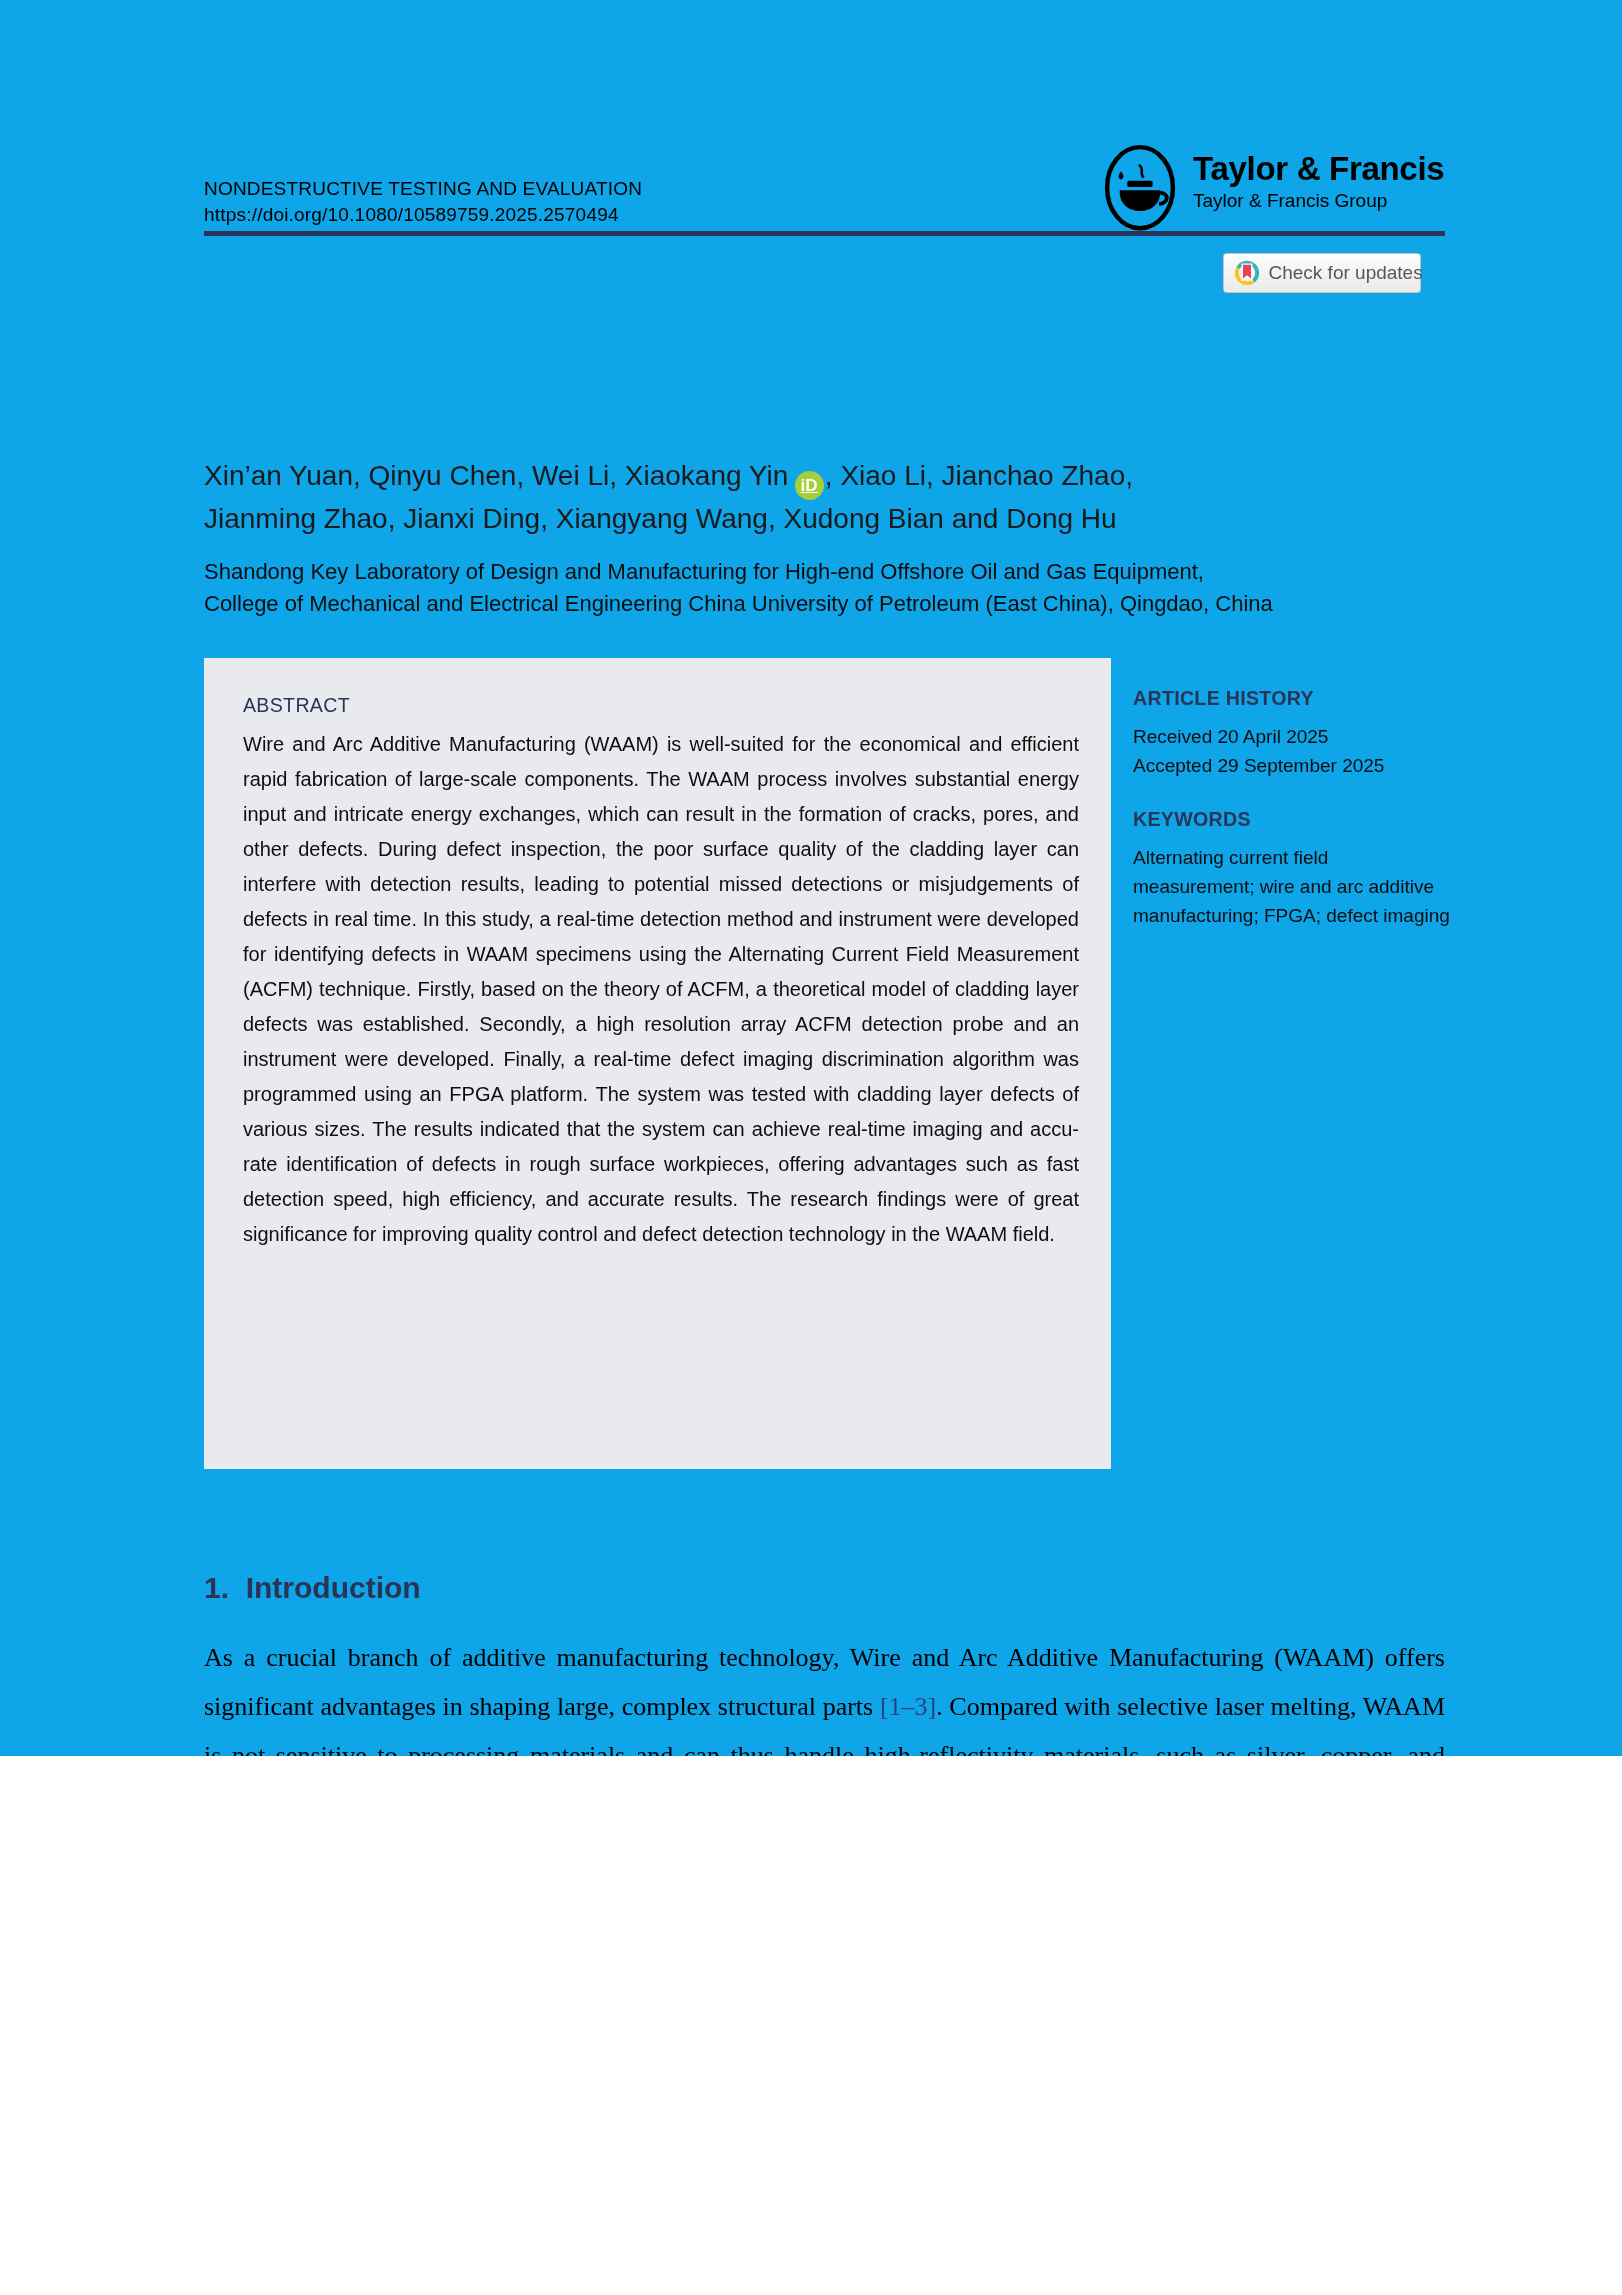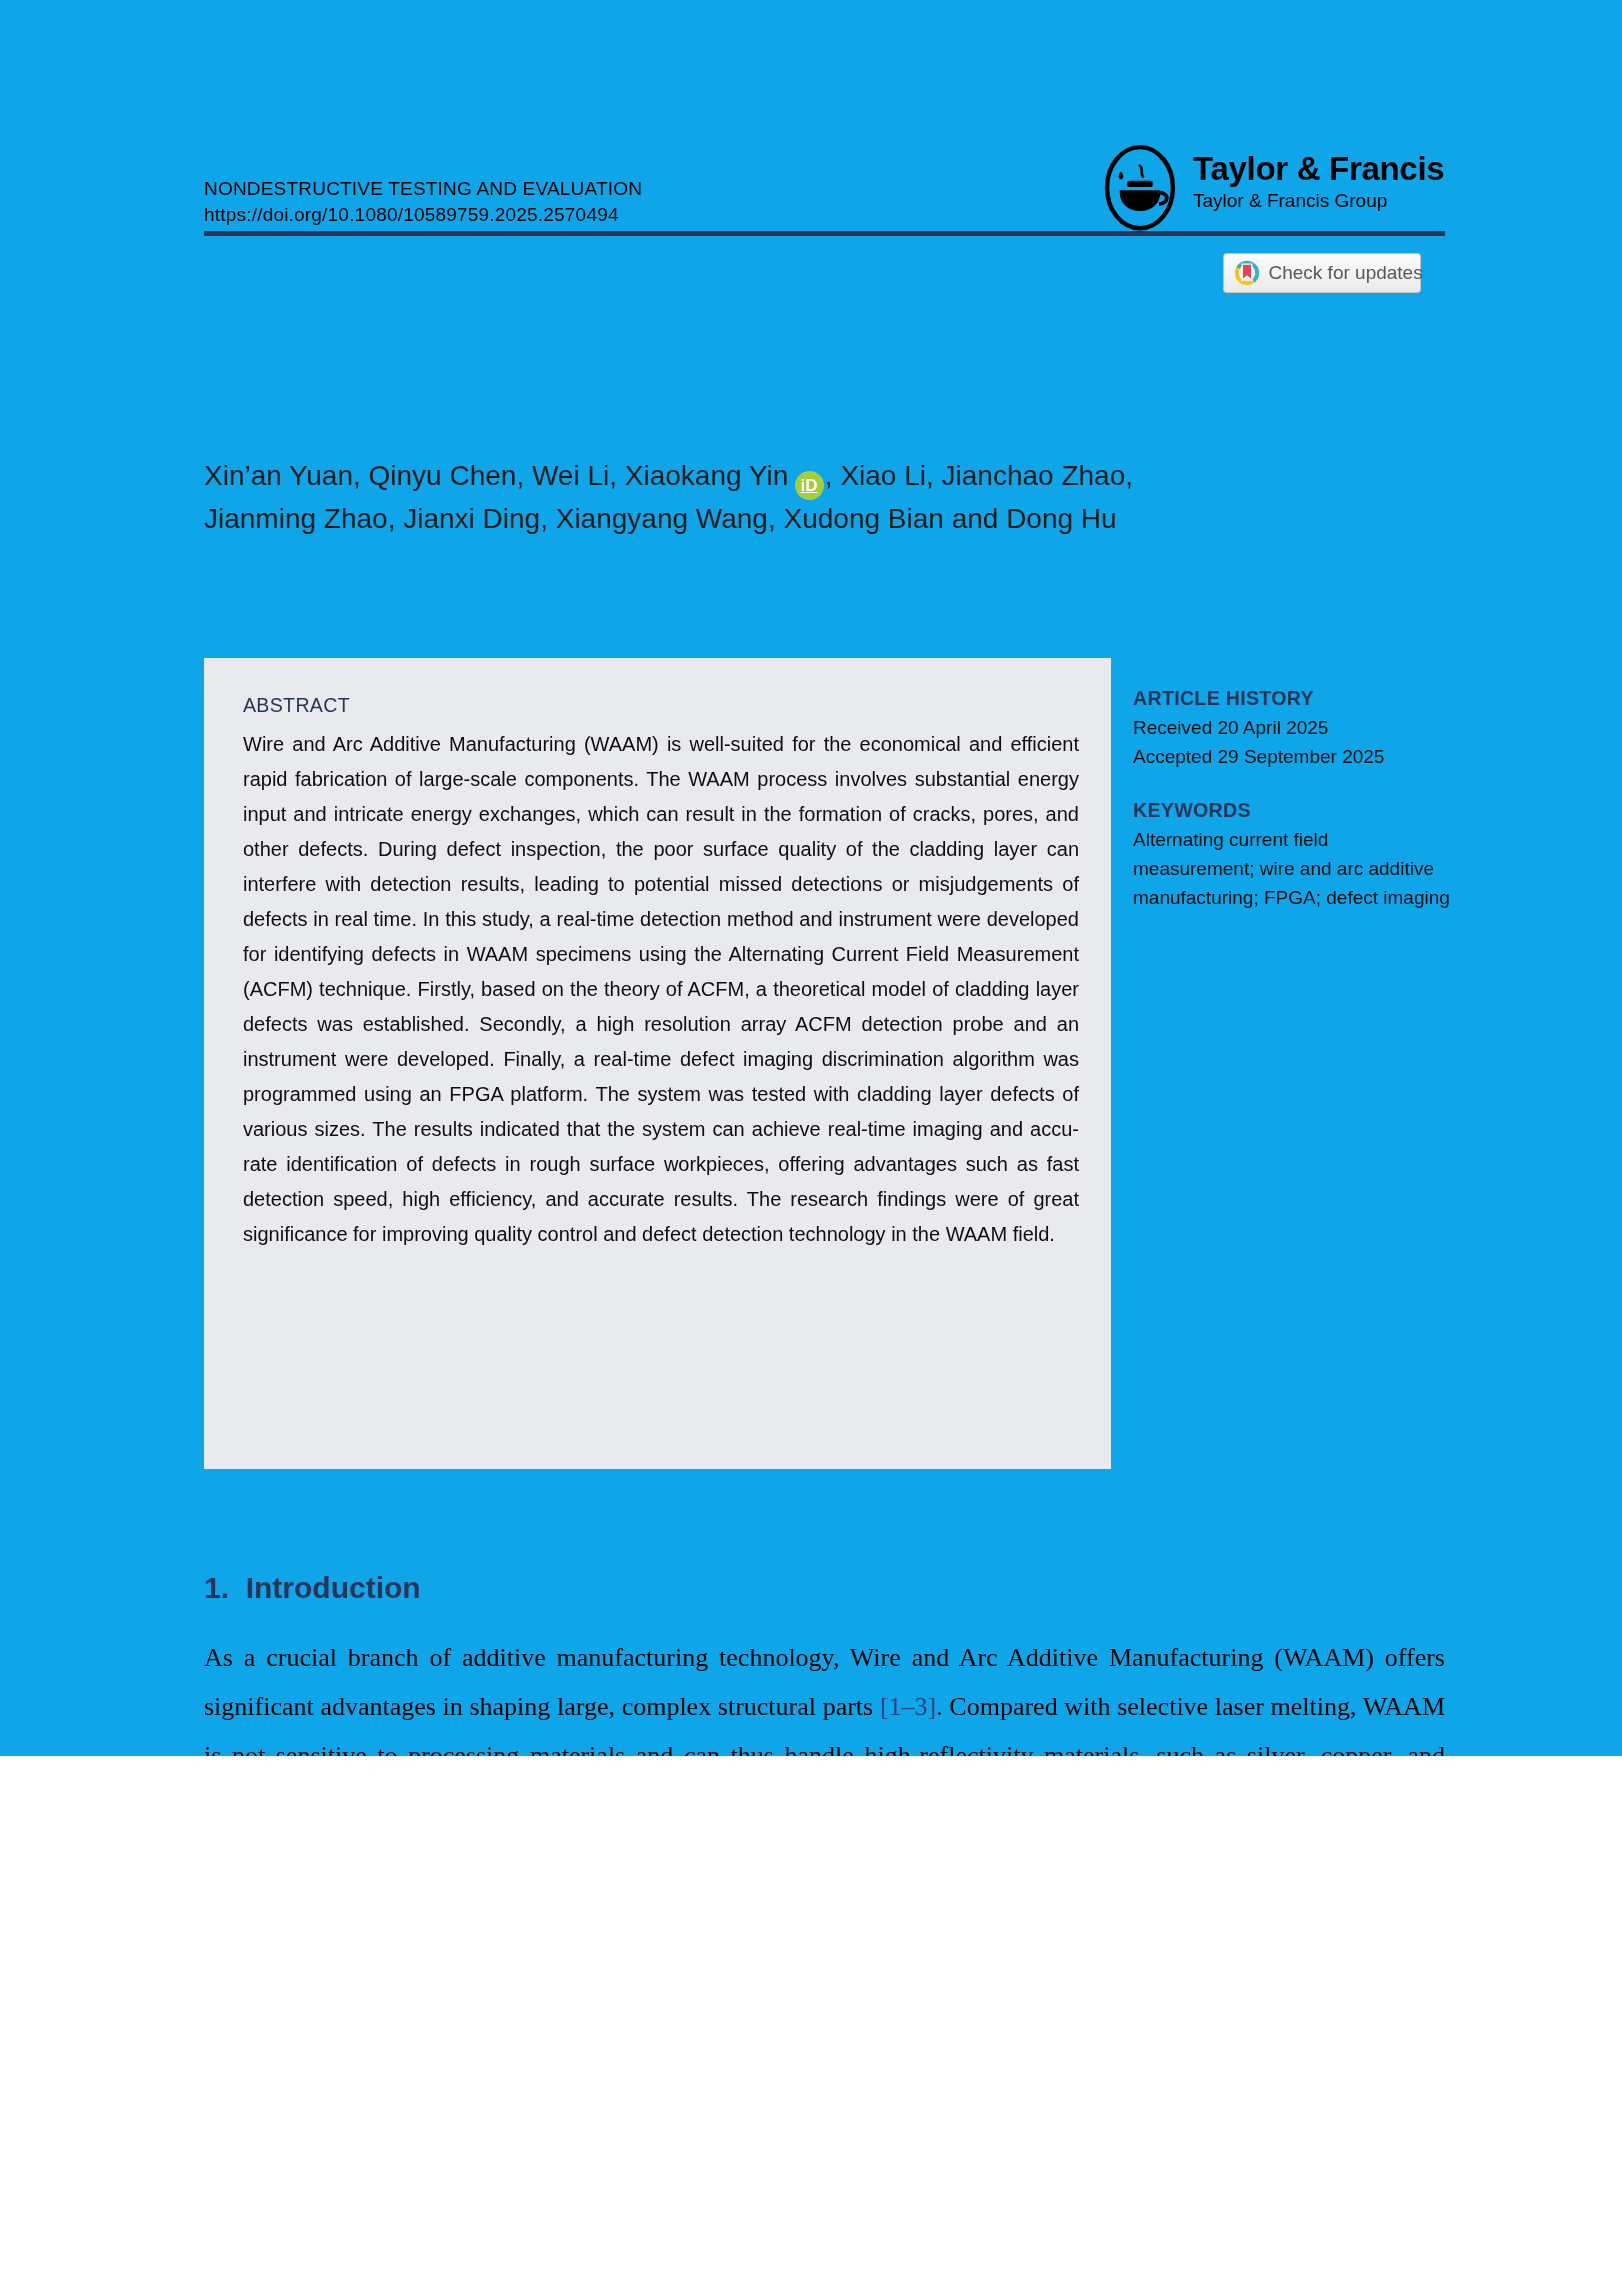--- a/index.html
+++ b/index.html
@@ -49,21 +49,21 @@
     background:var(--abstract-bg);padding:36px 32px 0 39px;
   }
   .abstract-heading{font-size:19.6px;font-weight:400;color:var(--navy);letter-spacing:0.3px;}
   .abstract-text{
     margin-top:10px;font-size:20px;line-height:35px;text-align:justify;color:#0e0e0e;
     hyphens:manual;-webkit-hyphens:manual;
   }
   
   .sidebar{position:absolute;left:1133px;top:687px;width:317px;}
   .side-heading{font-size:19.6px;font-weight:700;color:var(--navy);letter-spacing:0.3px;}
-  .side-text{font-size:19px;line-height:29px;color:#0e0e0e;margin-top:3px;}
+  .side-text{font-size:19px;line-height:29px;color:#0e0e0e;margin-top:12px;}
   .keywords-block{margin-top:28px;}
   
   .section-heading{position:absolute;left:204px;top:1546px;font-size:30px;font-weight:700;color:var(--navy);}
   .intro-para{
     position:absolute;left:204px;top:1607px;width:1241px;
     font-family:"Liberation Serif", serif;font-size:26px;line-height:49px;text-align:justify;color:#000;
   }
   .cite{color:var(--link);text-decoration:none;cursor:pointer;}
   
   .contact-row{position:absolute;left:204px;top:2076px;display:flex;align-items:center;font-size:19.6px;color:#0d0d0d;}
@@ -114,20 +114,24 @@
     </span>
     <span>Check for updates</span>
   </div>
 
 
   <div class="authors">
     <span class="line"><span>Xin’an Yuan, Qinyu Chen, Wei Li, Xiaokang Yin</span><span class="orcid">iD</span><span>, Xiao Li, Jianchao Zhao,</span></span>
     <span class="line">Jianming Zhao, Jianxi Ding, Xiangyang Wang, Xudong Bian and Dong Hu</span>
   </div>
 
+  <div class="affiliation">
+    <span class="line">Shandong Key Laboratory of Design and Manufacturing for High-end Offshore Oil and Gas Equipment,</span>
+    <span class="line">College of Mechanical and Electrical Engineering China University of Petroleum (East China), Qingdao, China</span>
+  </div>
 
   <div class="abstract-box">
     <div class="abstract-heading">ABSTRACT</div>
     <div class="abstract-text">Wire and Arc Additive Manufacturing (WAAM) is well-suited for the economical and efficient rapid fabrication of large-scale compo­nents. The WAAM process involves substantial energy input and intricate energy exchanges, which can result in the formation of cracks, pores, and other defects. During defect inspection, the poor surface quality of the cladding layer can interfere with detection results, leading to potential missed detections or misjudgements of defects in real time. In this study, a real-time detection method and instrument were developed for identifying defects in WAAM speci­mens using the Alternating Current Field Measurement (ACFM) technique. Firstly, based on the theory of ACFM, a theoretical model of cladding layer defects was established. Secondly, a high resolution array ACFM detection probe and an instrument were developed. Finally, a real-time defect imaging discrimination algo­rithm was programmed using an FPGA platform. The system was tested with cladding layer defects of various sizes. The results indicated that the system can achieve real-time imaging and accu­rate identification of defects in rough surface workpieces, offering advantages such as fast detection speed, high efficiency, and accu­rate results. The research findings were of great significance for improving quality control and defect detection technology in the WAAM field.</div>
   </div>
 
   <div class="sidebar">
     <div class="side-heading">ARTICLE HISTORY</div>
     <div class="side-text">Received 20 April 2025</div>
     <div class="side-text" style="margin-top:0">Accepted 29 September 2025</div>

